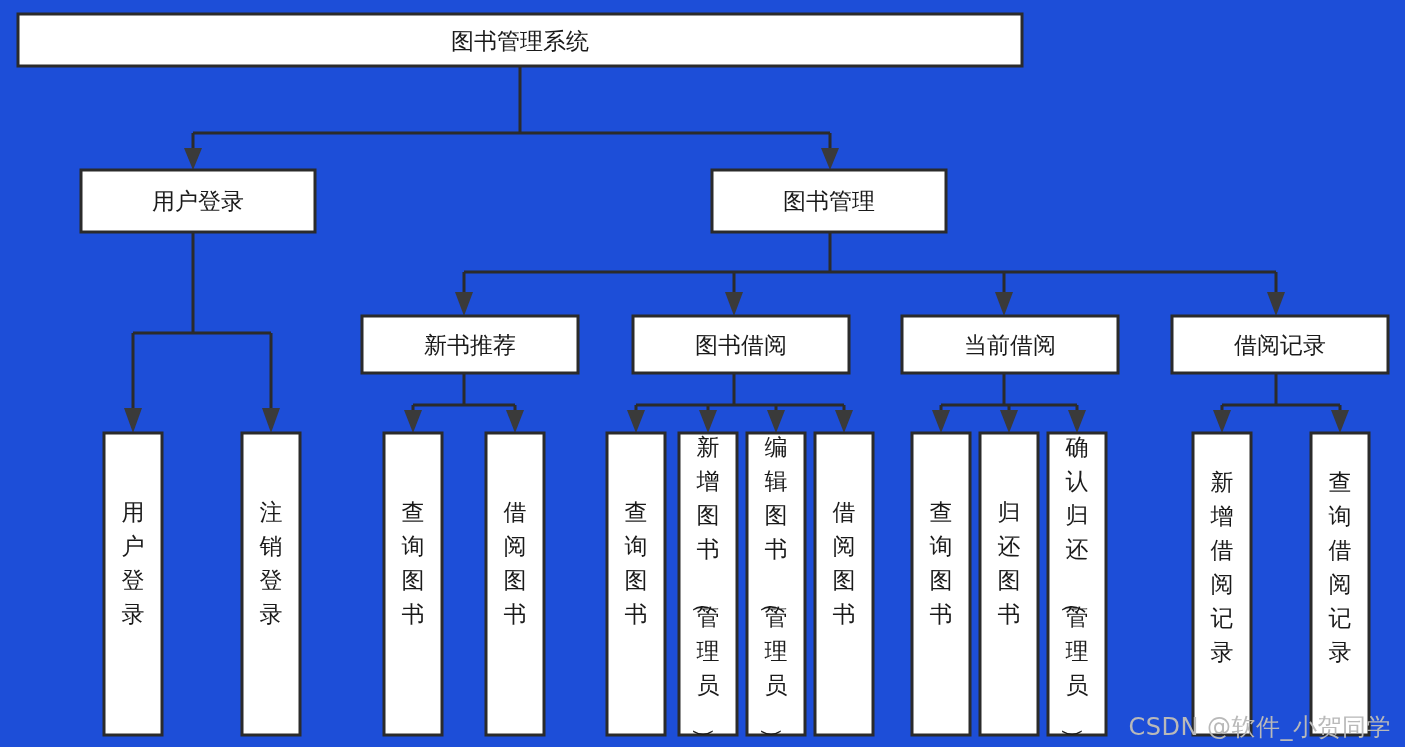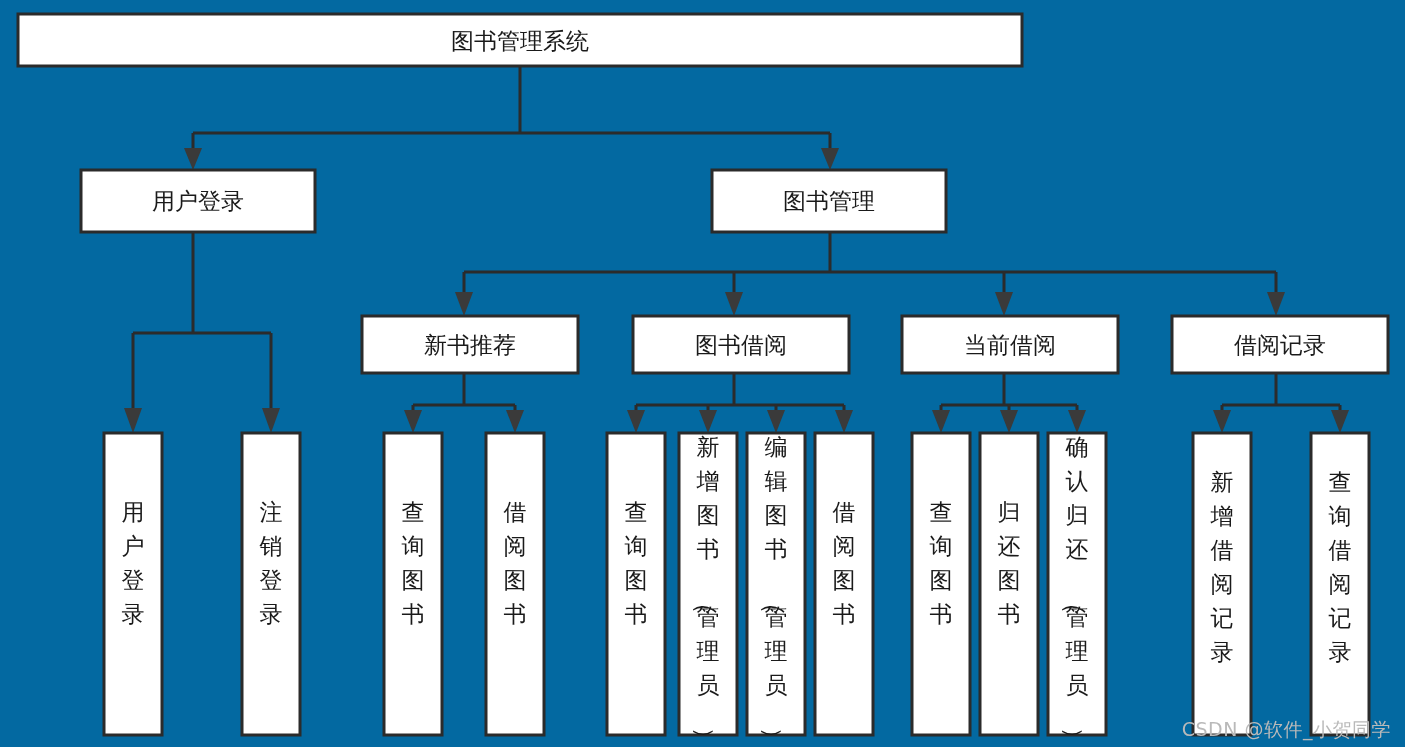--- a/index.html
+++ b/index.html
@@ -8,21 +8,21 @@
     padding: 0;
     background: #ffffff;
   }
   body {
     font-family: "DejaVu Sans", "Liberation Sans", sans-serif;
   }
   #diagram-root {
     position: relative;
     width: 1405px;
     height: 747px;
-    background: #0369a1;
+    background: #1d4ed8;
     overflow: hidden;
   }
   svg.flow {
     position: absolute;
     left: 0;
     top: 0;
     width: 1405px;
     height: 747px;
     display: block;
   }
@@ -52,21 +52,21 @@
     font-family: "DejaVu Sans", "Liberation Sans", sans-serif;
     font-size: 23px;
     fill: #1a1a1a;
     text-anchor: middle;
   }
   .watermark {
     position: absolute;
     right: 14px;
     bottom: 4px;
     font-family: "DejaVu Sans", "Liberation Sans", sans-serif;
-    font-size: 19px;
+    font-size: 24px;
     color: #b9b9b9;
     letter-spacing: 0.5px;
     white-space: nowrap;
     pointer-events: none;
     user-select: none;
   }
 </style>
 </head>
 <body>
 

